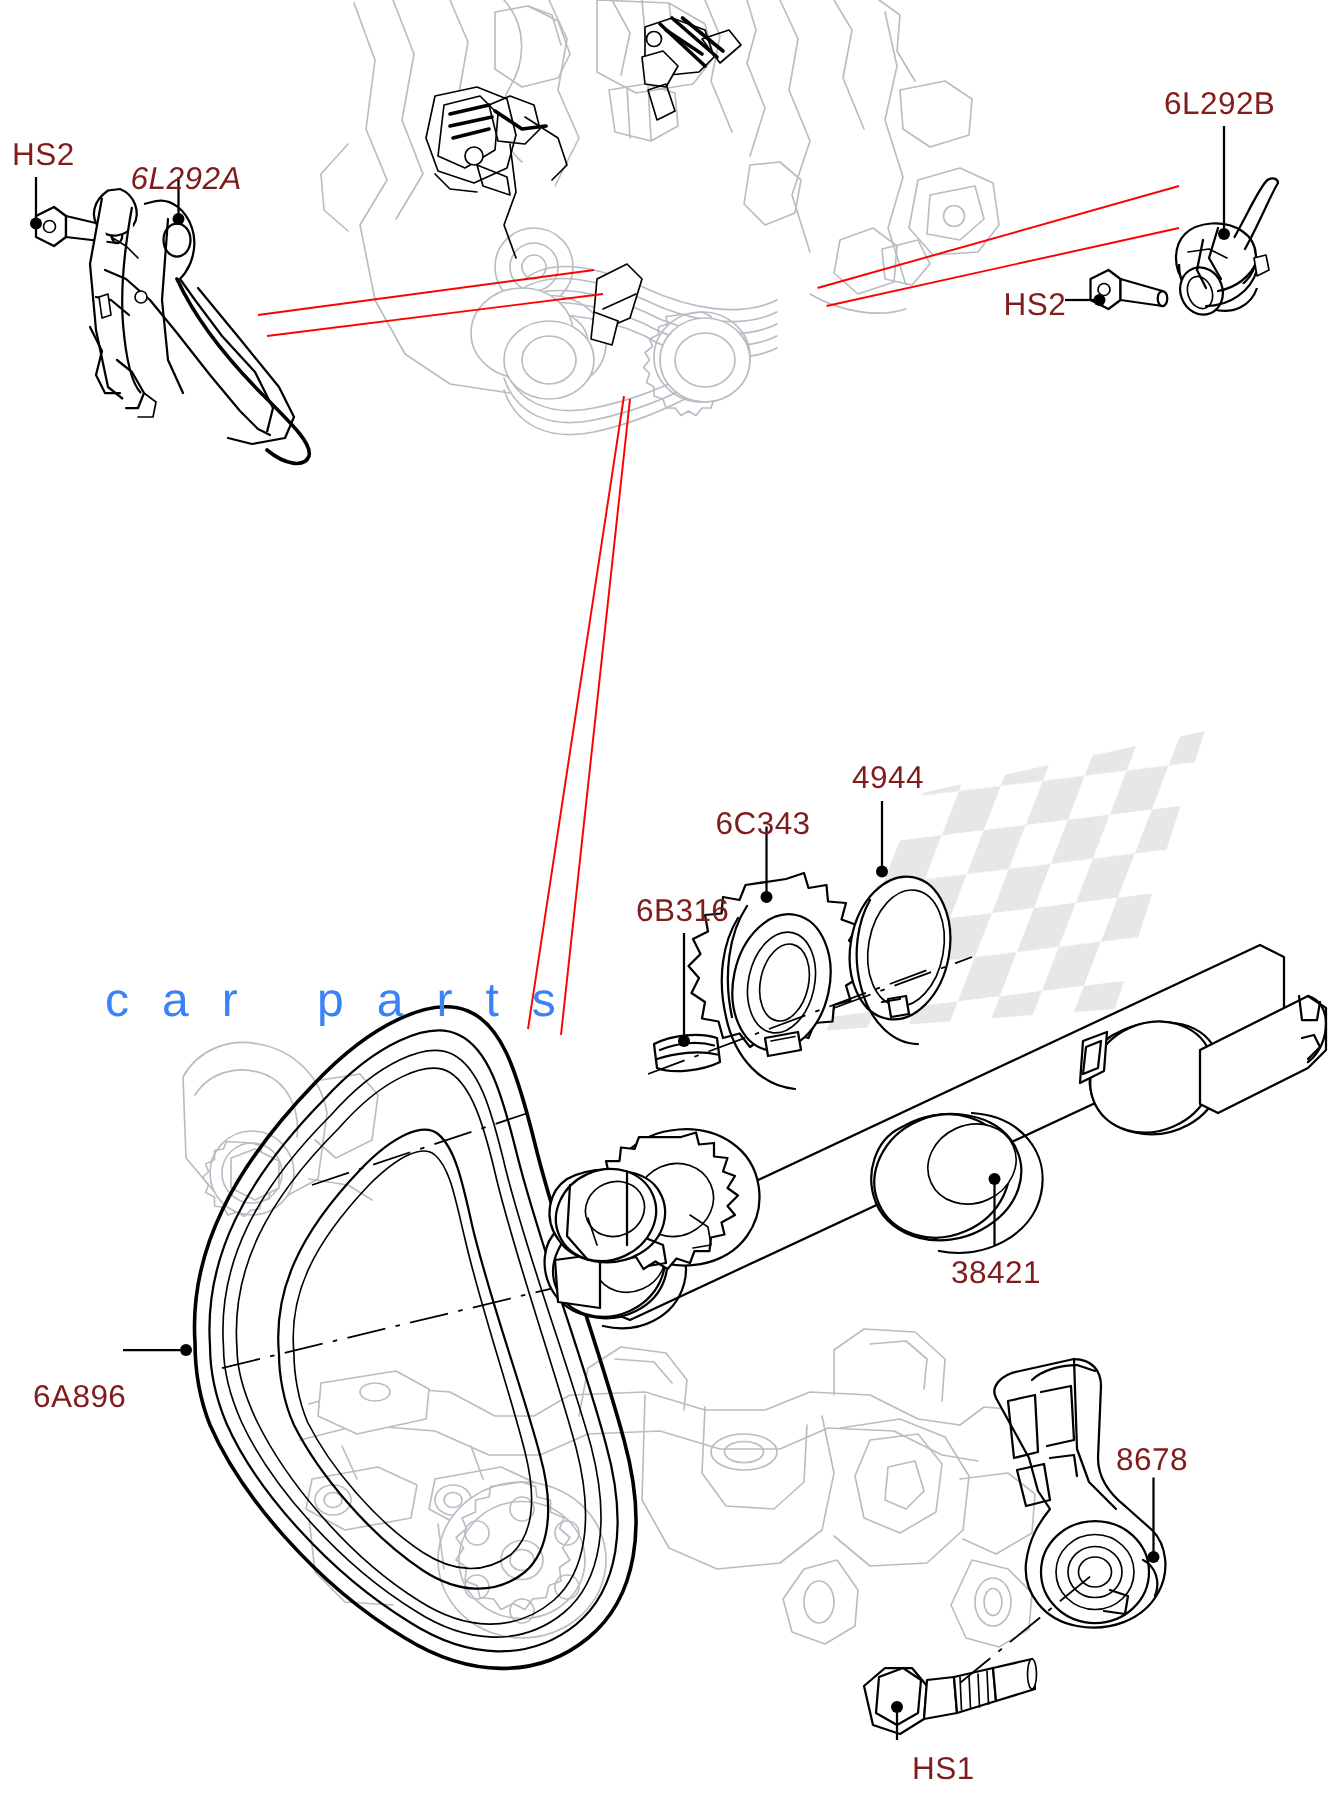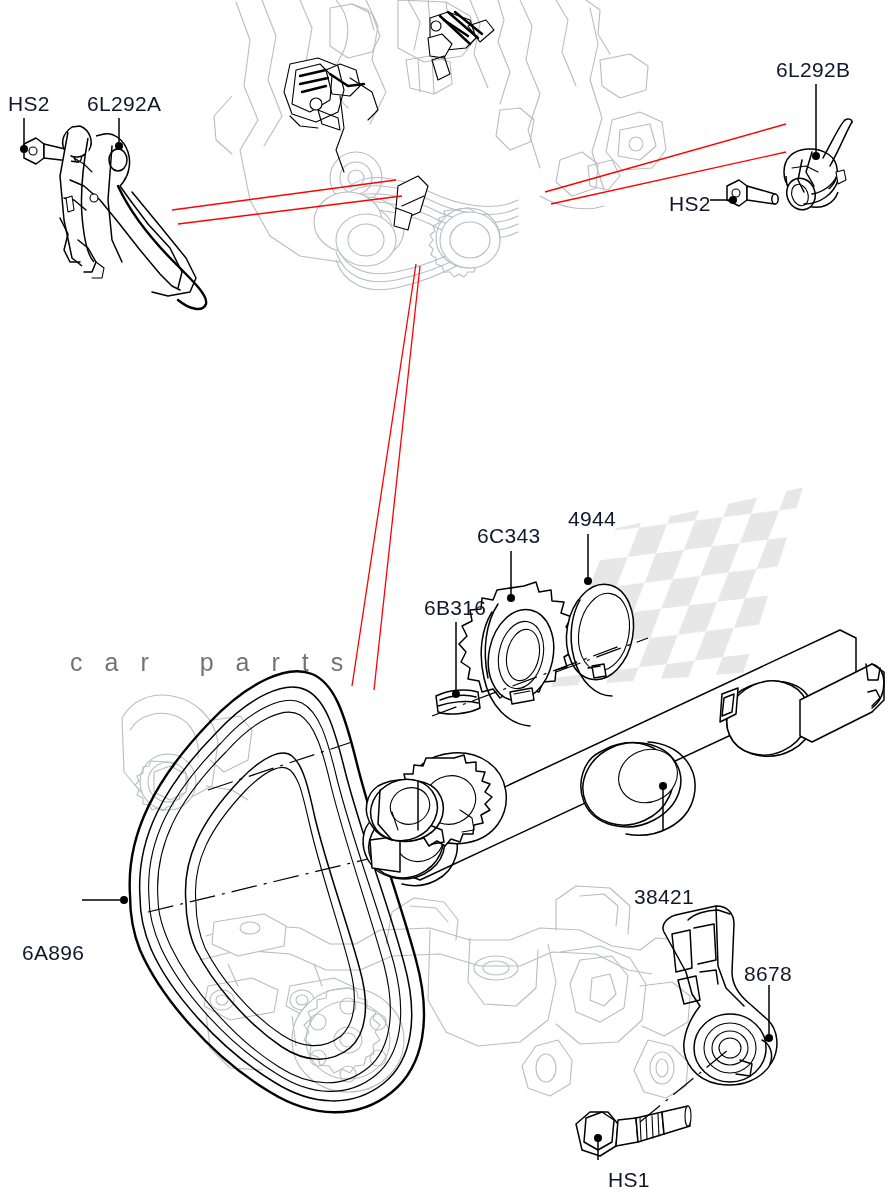--- a/index.html
+++ b/index.html
@@ -17,29 +17,29 @@
   
   .wm{position:absolute;pointer-events:none;user-select:none;}
   .wm-main{
     left:62px;top:545px;
     font-size:104px;font-weight:bold;letter-spacing:-2px;
     color:#f8d9dc;
     font-family:"Liberation Sans",sans-serif;
   }
   .wm-sub{
     left:70px;top:648px;
-    font-size:25px;font-weight:normal;letter-spacing:22px;
-    color:#737373;
+    font-size:32px;font-weight:normal;letter-spacing:22px;
+    color:#3b82f6;
     font-family:"Liberation Sans",sans-serif;
   }
 
   
   .lbl{
     position:absolute;
-    color:#0f172a;
+    color:#7f1d1d;
     font-family:"Liberation Sans",sans-serif;
     font-size:21px;
     font-weight:normal;
     white-space:nowrap;
     letter-spacing:0.3px;
   }
 </style>
 </head>
 <body>
 
@@ -536,24 +536,24 @@
 
       <line class="lead" x1="598" y1="1160" x2="598" y2="1140"></line>
       <circle class="dot" cx="598" cy="1138" r="4"></circle>
     </g>
 
   </svg>
 
   <div class="wm wm-sub">car parts</div>
 
   <div class="lbl" style="left:8px;  top:92px;">HS2</div>
-  <div class="lbl" style="left:87px; top:92px;">6L292A</div>
+  <div class="lbl" style="left:87px; top:108px;font-style:italic;">6L292A</div>
   <div class="lbl" style="left:776px;top:58px;">6L292B</div>
   <div class="lbl" style="left:669px;top:192px;">HS2</div>
-  <div class="lbl" style="left:477px;top:524px;">6C343</div>
+  <div class="lbl" style="left:477px;top:538px;">6C343</div>
   <div class="lbl" style="left:568px;top:507px;">4944</div>
   <div class="lbl" style="left:424px;top:596px;text-align:center;">6B316</div>
-  <div class="lbl" style="left:634px;top:837px;margin-top:48px;">38421</div>
-  <div class="lbl" style="left:22px; top:941px;">6A896</div>
+  <div class="lbl" style="left:634px;top:837px;">38421</div>
+  <div class="lbl" style="left:22px; top:920px;">6A896</div>
   <div class="lbl" style="left:744px;top:962px;text-align:center;">8678</div>
   <div class="lbl" style="left:608px;top:1168px;">HS1</div>
 
 </div>
 
 </body></html>

